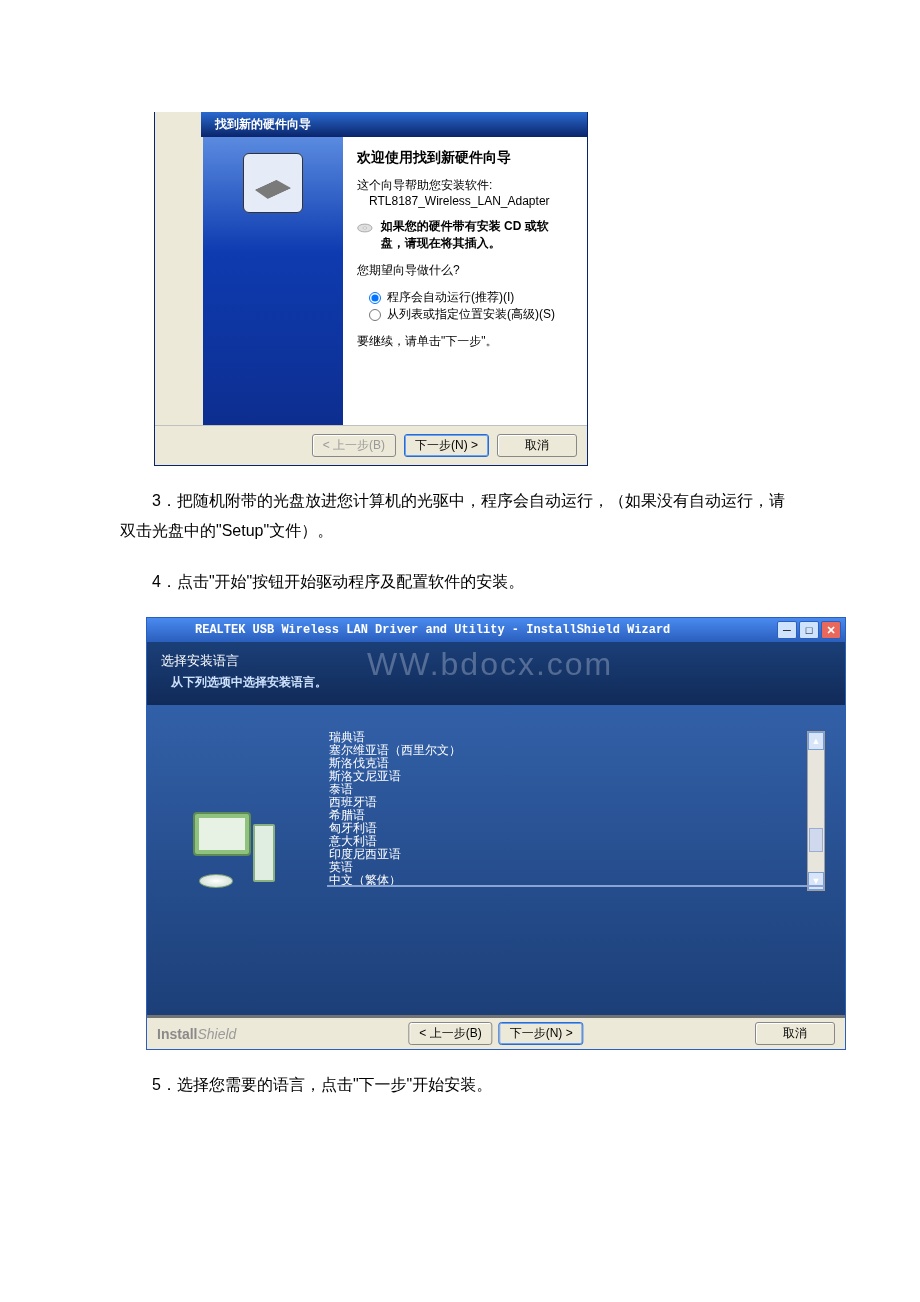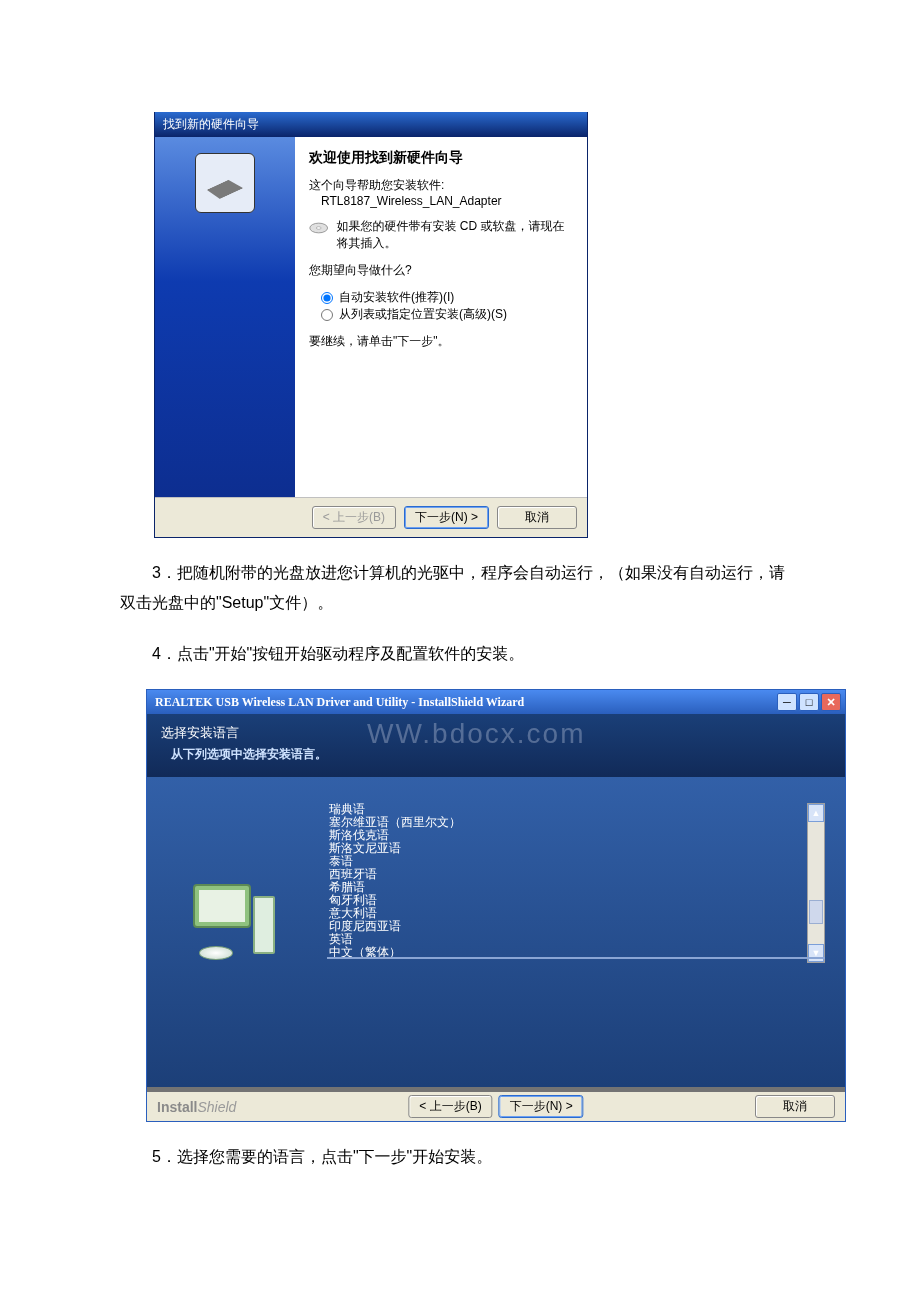--- a/index.html
+++ b/index.html
@@ -22,27 +22,29 @@
       width: 434px;
       margin: 12px 0 16px 34px;
       border: 1px solid #0a246a;
       border-top: none;
       font-size: 12px;
       background: #ece9d8;
     }
     .wiz1-title {
       background: linear-gradient(#2a6bd0, #0a246a);
       color: #fff;
-      font-weight: normal;
-      padding: 4px 8px;
-      font-size: 12px;
+      font-weight: bold;
+      padding: 4px 14px;
+      font-size: 12px;
+      margin-left: 46px;
     }
     .wiz1-body {
       display: flex;
-      height: 360px;
+      height: 288px;
+      padding-left: 48px;
     }
     .wiz1-left {
       width: 140px;
       background: linear-gradient(#5a8be0, #0e3bb0 40%, #0d2e90);
       display: flex;
       align-items: flex-start;
       justify-content: center;
       padding-top: 16px;
     }
     .wiz1-icon {
@@ -72,21 +74,21 @@
     .wiz1-heading {
       font-size: 14px;
       font-weight: bold;
     }
     .wiz1-text { font-size: 12px; }
     .wiz1-indent { padding-left: 12px; }
     .cd-row {
       display: flex;
       align-items: flex-start;
       gap: 8px;
-      font-weight: normal;
+      font-weight: bold;
     }
     .cd-icon {
       width: 24px; height: 20px;
     }
     .radio-row {
       display: flex;
       align-items: center;
       gap: 6px;
       margin-left: 12px;
       font-size: 12px;
@@ -128,21 +130,22 @@
       height: 24px;
       background: linear-gradient(#4a8af0, #2a5fbd);
       display: flex;
       align-items: center;
       justify-content: space-between;
       padding: 0 4px 0 8px;
     }
     .wiz2-title-text {
       color: #fff;
       font-weight: bold;
-      font-family: Liberation Serif, serif;
+      font-family: Liberation Mono, monospace;
+      margin-left: 40px;
     }
     .wiz2-ctl { display: flex; gap: 2px; }
     .ctl {
       width: 20px; height: 18px;
       background: #cfe3ff;
       border: 1px solid #2a5fbd;
       border-radius: 2px;
       display: flex; align-items: center; justify-content: center;
       font-weight: bold; font-size: 11px;
       cursor: pointer;
@@ -154,21 +157,21 @@
       color: #fff;
       padding: 10px 14px 14px 14px;
       position: relative;
     }
     .wiz2-header-title { font-weight: normal; font-size: 13px; }
     .wiz2-header-sub { font-size: 12px; margin-top: 4px; padding-left: 10px; color: #cfe3ff; font-weight: bold; }
 
     .watermark {
       position: absolute;
       left: 220px; top: 4px;
-      font-size: 28px;
+      font-size: 32px;
       color: rgba(200,210,230,0.35);
       letter-spacing: 2px;
       pointer-events: none;
       font-family: Arial, sans-serif;
     }
 
     .wiz2-body {
       display: flex;
       background: linear-gradient(#3260a8, #1c3f78);
       height: 310px;
@@ -243,21 +246,21 @@
     .lang-bottom-line {
       position: absolute;
       left: 180px; top: 180px;
       width: 498px; height: 2px;
       background: #8aa5d4;
     }
 
     .wiz2-footer {
       height: 34px;
       background: #ece9d8;
-      border-top: 5px solid #737373;
+      border-top: 3px solid #737373;
       display: flex;
       align-items: center;
       padding: 0 10px;
       position: relative;
     }
     .is-brand {
       color: #9a9a9a;
       font-style: italic;
       font-family: Arial, sans-serif;
       font-size: 14px;
@@ -290,21 +293,21 @@
         <svg class="cd-icon" viewBox="0 0 24 20">
           <ellipse cx="12" cy="10" rx="11" ry="6" fill="#e0e0e0" stroke="#888"></ellipse>
           <ellipse cx="12" cy="10" rx="3" ry="1.6" fill="#fff" stroke="#aaa"></ellipse>
         </svg>
         <div class="wiz1-text">如果您的硬件带有安装 CD 或软盘，请现在将其插入。</div>
       </div>
       <div class="wiz1-text">您期望向导做什么?</div>
       <div>
         <label class="radio-row">
           <input type="radio" name="r1" checked="" style="">
-          <span>自动安装软件(推荐)(I)</span>
+          <span>程序会自动运行(推荐)(I)</span>
         </label>
         <label class="radio-row">
           <input type="radio" name="r1" style="">
           <span>从列表或指定位置安装(高级)(S)</span>
         </label>
       </div>
       <div class="wiz1-text">要继续，请单击"下一步"。</div>
     </div>
   </div>
   <div class="wiz1-footer">

